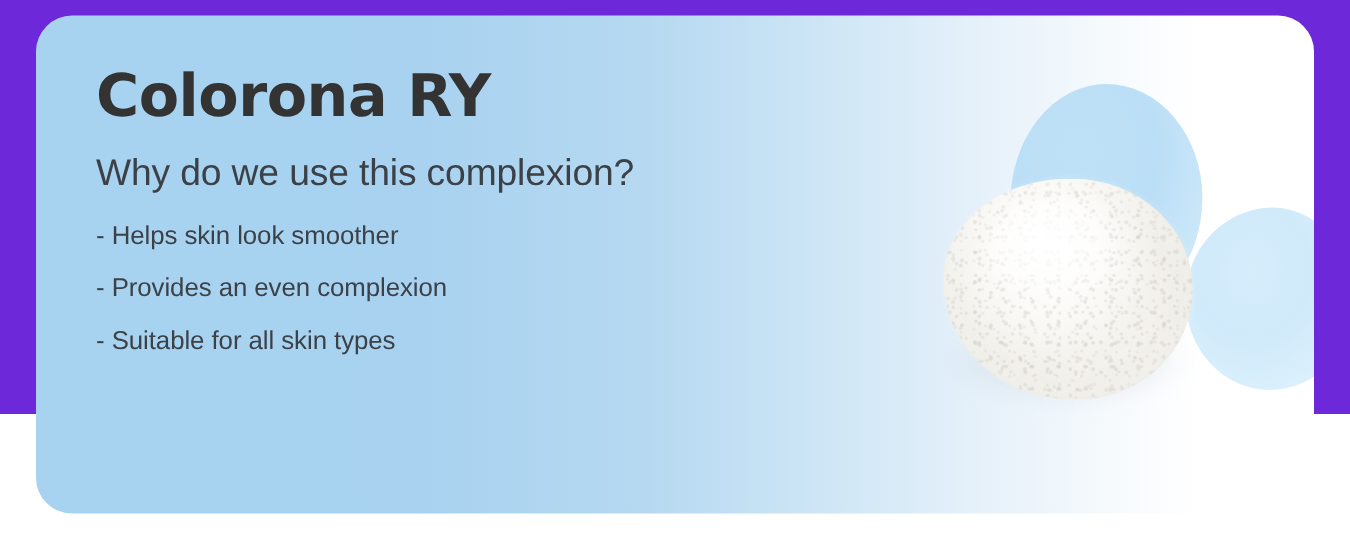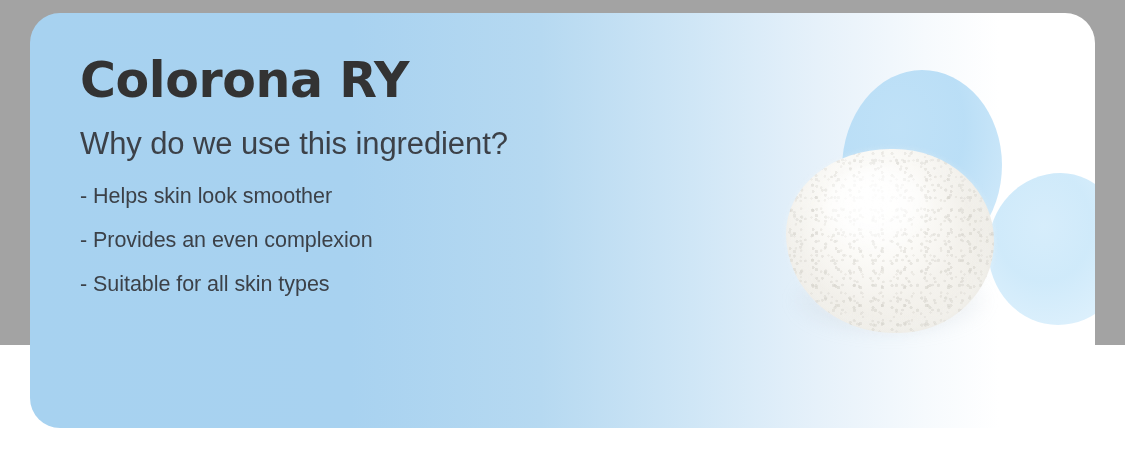--- a/index.html
+++ b/index.html
@@ -13,21 +13,21 @@
     height: 450px;
     overflow: hidden;
     font-family: "Liberation Sans", sans-serif;
     -webkit-font-smoothing: antialiased;
   }
 
   .stage {
     position: relative;
     width: 1125px;
     height: 345px;
-    background: #a3a3a3;
+    background: #6d28d9;
   }
 
   
   .card {
     position: absolute;
     left: 30px;
     top: 13px;
     width: 1065px;
     height: 415px;
     border-radius: 30px;
@@ -219,21 +219,21 @@
       <div class="powder-shadow"></div>
       <div class="powder-pile"></div>
       <div class="powder-grain"></div>
       <div class="powder-edge"></div>
       <div class="powder-hilite"></div>
     </div>
 
     <div class="content">
       <h1 class="title">Colorona RY</h1>
 
-      <p class="subtitle">Why do we use this ingredient?</p>
+      <p class="subtitle">Why do we use this complexion?</p>
 
       <ul class="bullets">
         <li>- Helps skin look smoother</li>
         <li>- Provides an even complexion</li>
         <li>- Suitable for all skin types</li>
       </ul>
     </div>
 
   </div>
 </div>

